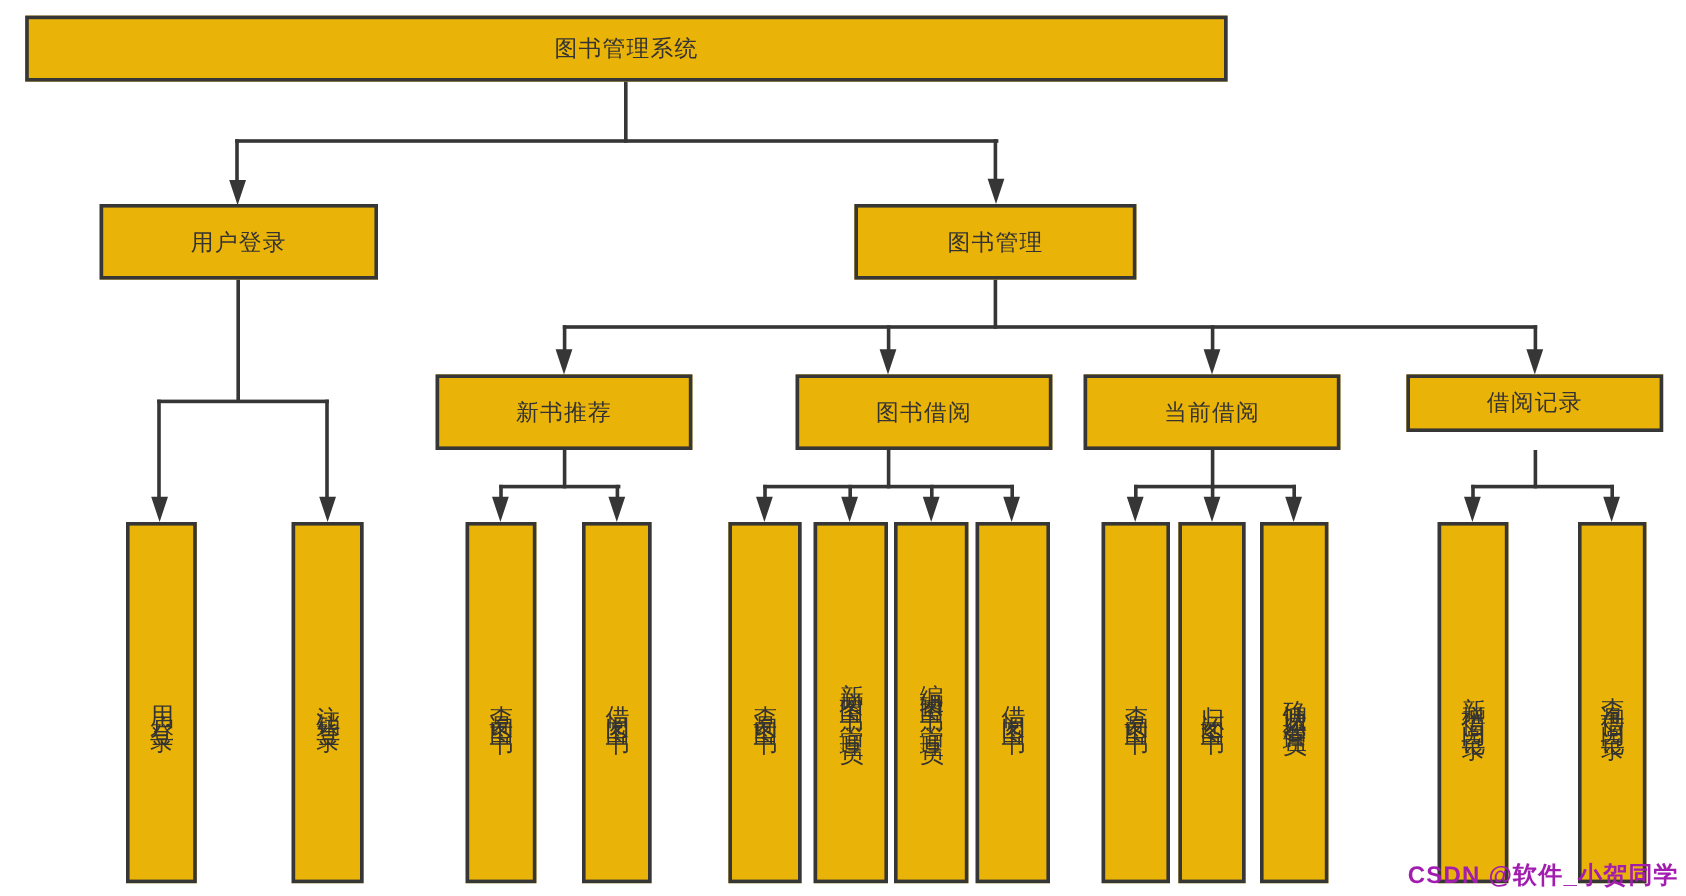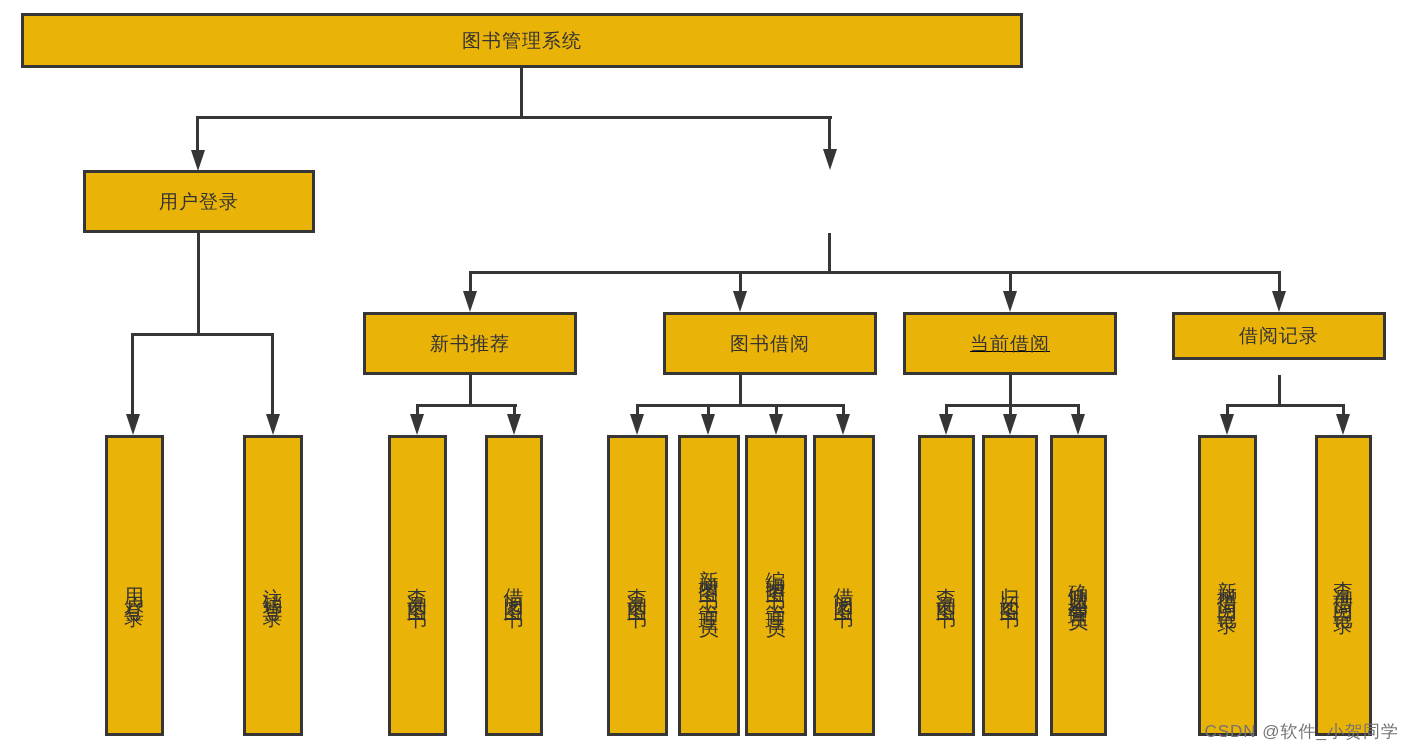--- a/index.html
+++ b/index.html
@@ -16,42 +16,45 @@
     writing-mode:vertical-rl;text-orientation:mixed;font-size:20px;color:#333333;
     letter-spacing:7px;line-height:1.2;white-space:nowrap;
   }
   .line{position:absolute;background:#363636;z-index:1;}
   .arrow{
     position:absolute;width:0;height:0;z-index:1;
     border-left:7px solid transparent;border-right:7px solid transparent;
     border-top:21px solid #363636;
   }
   .watermark{
-    position:absolute;right:6px;bottom:4px;font-size:17px;color:#737373;
-    z-index:5;letter-spacing:1px;white-space:nowrap;
+    position:absolute;right:6px;bottom:4px;font-size:20px;color:#a21caf;
+    z-index:5;letter-spacing:1px;white-space:nowrap;font-weight:bold;
   }
 </style>
 </head>
 <body>
 
 <div id="canvas">
 
   <div class="box" style="left:21px;top:13px;width:1002px;height:55px;">
     <span class="hlabel">图书管理系统</span>
   </div>
 
   <div class="line" style="left:520px;top:68px;width:3px;height:51px;"></div>
   <div class="line" style="left:196px;top:116px;width:636px;height:3px;"></div>
   <div class="line" style="left:196px;top:116px;width:3px;height:37px;"></div>
   <div class="arrow" style="left:191px;top:150px;"></div>
   <div class="line" style="left:828px;top:116px;width:3px;height:35px;"></div>
   <div class="arrow" style="left:823px;top:149px;"></div>
 
   <div class="box" style="left:83px;top:170px;width:232px;height:63px;">
     <span class="hlabel">用户登录</span>
+  </div>
+  <div class="box" style="left:712px;top:170px;width:235px;height:63px;">
+    <span class="hlabel">图书管理</span>
   </div>
 
   <div class="line" style="left:197px;top:233px;width:3px;height:102px;"></div>
   <div class="line" style="left:131px;top:333px;width:143px;height:3px;"></div>
   <div class="line" style="left:131px;top:333px;width:3px;height:83px;"></div>
   <div class="arrow" style="left:126px;top:414px;"></div>
   <div class="line" style="left:271px;top:333px;width:3px;height:83px;"></div>
   <div class="arrow" style="left:266px;top:414px;"></div>
 
   <div class="line" style="left:828px;top:233px;width:3px;height:41px;"></div>
@@ -64,21 +67,21 @@
   <div class="arrow" style="left:1003px;top:291px;"></div>
   <div class="line" style="left:1278px;top:271px;width:3px;height:22px;"></div>
   <div class="arrow" style="left:1272px;top:291px;"></div>
 
   <div class="box" style="left:363px;top:312px;width:214px;height:63px;">
     <span class="hlabel">新书推荐</span>
   </div>
   <div class="box" style="left:633px;top:312px;width:214px;height:63px;margin-left:30px;">
     <span class="hlabel">图书借阅</span>
   </div>
-  <div class="box" style="left:903px;top:312px;width:214px;height:63px;text-decoration:underline;">
+  <div class="box" style="left:903px;top:312px;width:214px;height:63px;">
     <span class="hlabel">当前借阅</span>
   </div>
   <div class="box" style="left:1172px;top:312px;width:214px;height:48px;">
     <span class="hlabel">借阅记录</span>
   </div>
 
   <div class="line" style="left:469px;top:375px;width:3px;height:32px;"></div>
   <div class="line" style="left:416px;top:404px;width:101px;height:3px;"></div>
   <div class="line" style="left:416px;top:404px;width:3px;height:12px;"></div>
   <div class="arrow" style="left:410px;top:414px;"></div>

